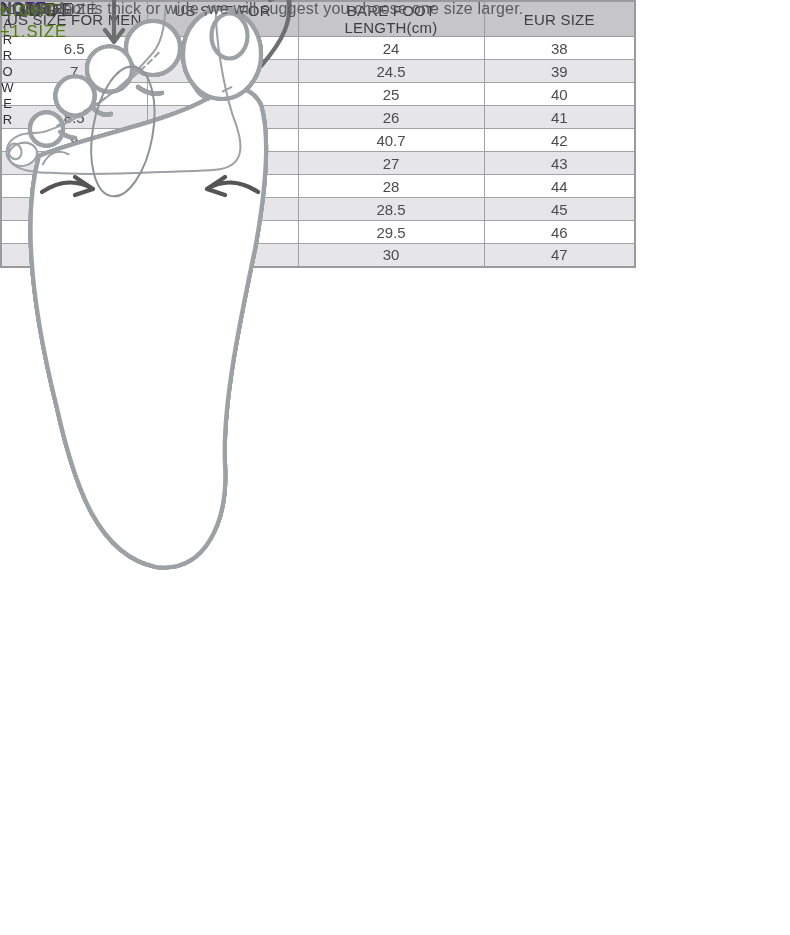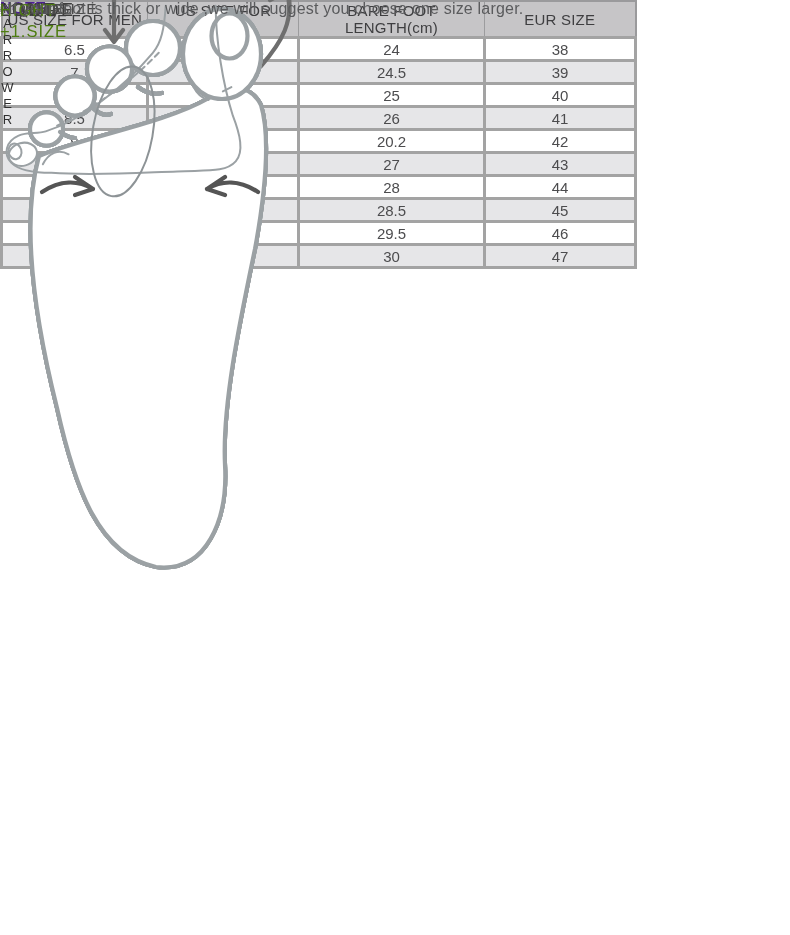--- a/index.html
+++ b/index.html
@@ -40,21 +40,21 @@
     border-collapse:collapse; table-layout:fixed; width:634px;
     text-align:center; border:2px solid #9a9a9c;
   }
   table.size-table th {
     height:32px; background:#c6c5c7; color:#3e3e40;
     font-size:15px; font-weight:400; letter-spacing:0.2px;
     border:1px solid #9c9c9e;
   }
   table.size-table td {
     height:23px; font-size:15px; color:#4c4c4e;
-    border:3px solid #a3a3a3; background:#ffffff;
+    border:1px solid #a3a3a3; background:#ffffff;
   }
   table.size-table tr.alt td { background:#e6e6e8; }
 
   .note-heading {
     left:337; top:614; width:80; text-align:center;
     font-size:16px; font-weight:800; color:#4c1d95; letter-spacing:0.5px;
   }
   .dotted-line {
     left:76; top:645; width:502; height:0;
     border-top:2px dotted #b8b8b8;
@@ -157,21 +157,21 @@
         </tr>
         <tr class="alt">
           <td>8.5</td>
           <td>10</td>
           <td>26</td>
           <td>41</td>
         </tr>
         <tr>
           <td>9</td>
           <td>10.5</td>
-          <td>20.2</td>
+          <td>40.7</td>
           <td>42</td>
         </tr>
         <tr class="alt">
           <td>9.5</td>
           <td>11</td>
           <td>27</td>
           <td>43</td>
         </tr>
         <tr>
           <td>10.5</td>

